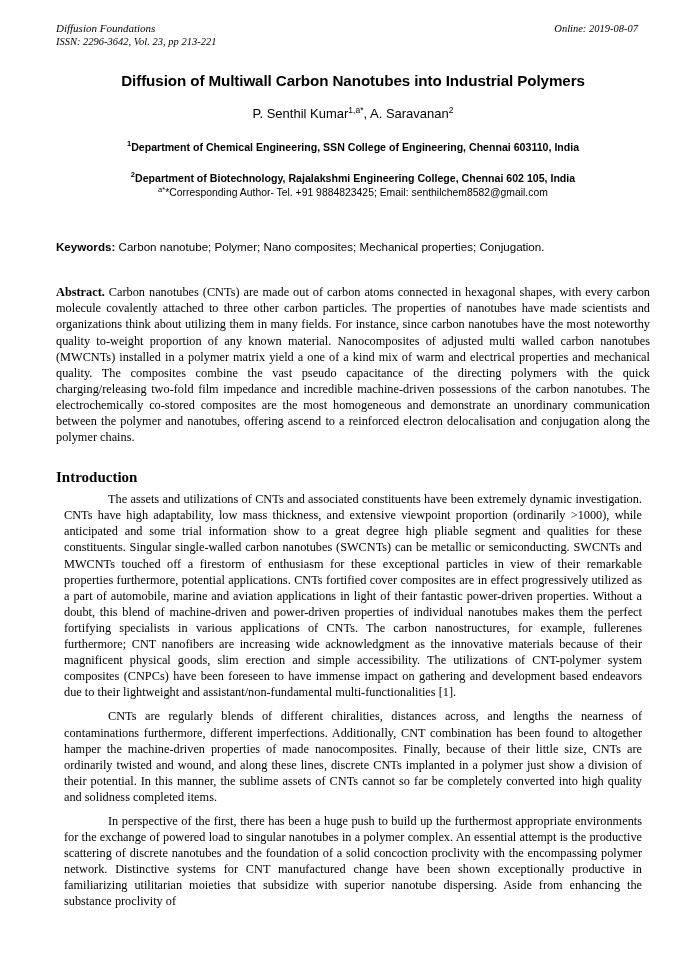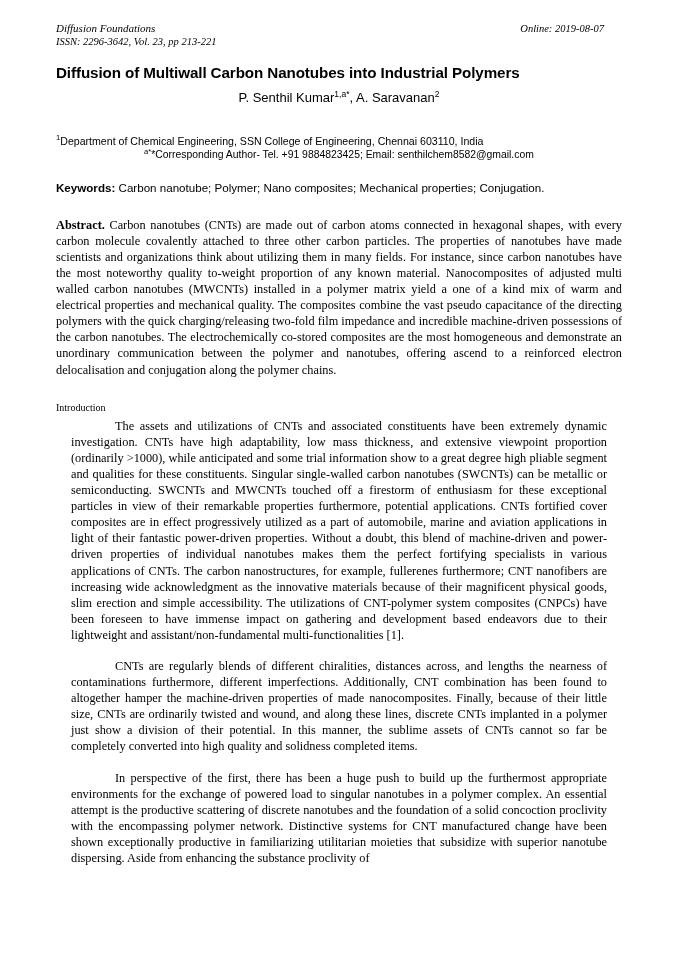--- a/index.html
+++ b/index.html
@@ -12,115 +12,117 @@
     height: 959px;
     font-family: "Liberation Serif", serif;
     color: #000000;
     overflow: hidden;
   }
   .page {
     position: relative;
     width: 678px;
     height: 959px;
     box-sizing: border-box;
-    padding: 22px 56px 0 56px;
+    padding: 22px 28px 0 56px;
   }
   
   .header-block {
     position: relative;
     font-style: italic;
     font-size: 10.5px;
     line-height: 13.2px;
   }
   .header-left {
     width: 440px;
   }
   .header-right {
     position: absolute;
     top: 0;
-    right: 18px;
+    right: 12px;
     font-style: italic;
     font-size: 10.5px;
     white-space: nowrap;
   }
   .journal-name {
     font-style: italic;
     font-size: 11px;
   }
   
   .title {
-    text-align: left;
+    text-align: center;
     font-family: "Liberation Sans", sans-serif;
     font-weight: bold;
     font-size: 15.2px;
-    margin-top: 16px;
+    margin-top: 24px;
     letter-spacing: -0.1px;
   }
   .authors {
     text-align: center;
     font-family: "Liberation Sans", sans-serif;
     font-size: 13px;
-    margin-top: 8px;
+    margin-top: 16px;
   }
   .authors sup {
     font-size: 8.5px;
     vertical-align: super;
   }
   .affil {
+    text-align: center;
     font-family: "Liberation Sans", sans-serif;
     font-size: 10.6px;
-    margin-top: 25px;
+    margin-top: 15px;
     line-height: 14px;
+    font-weight: bold;
   }
   .affil sup {
     font-size: 7.6px;
     vertical-align: super;
   }
   .corr {
     text-align: center;
     font-family: "Liberation Sans", sans-serif;
     font-size: 10.4px;
   }
   .corr sup {
     font-size: 7.6px;
     vertical-align: super;
   }
   
   .keywords {
-    margin-top: 19px;
+    margin-top: 41px;
     font-size: 11.6px;
     font-family: "Liberation Sans", sans-serif;
     line-height: 15px;
   }
   .keywords b {
     font-weight: bold;
   }
   
   .abstract {
-    margin-top: 22px;
+    margin-top: 30px;
     font-size: 12.3px;
     line-height: 16.1px;
     text-align: justify;
   }
   .abstract .lead {
     font-weight: bold;
     font-family: "Liberation Serif", serif;
   }
   
   .section-head {
     margin-top: 24px;
-    font-weight: normal;
-    font-size: 10px;
+    font-weight: bold;
+    font-size: 15px;
   }
   .body-par {
     font-size: 12.3px;
     line-height: 16.1px;
     text-align: justify;
     text-indent: 44px;
-    margin: 15px;
+    margin: 8px;
   }
   .body-par.first {
     margin-top: 5px;
   }
 </style>
 </head>
 <body>
 
 <div class="page">
 
@@ -135,20 +137,23 @@
   <div class="title">Diffusion of Multiwall Carbon Nanotubes into Industrial Polymers</div>
 
   <div class="authors">
     <span>P. Senthil Kumar</span><sup>1,a*</sup><span>, </span><span>A. Saravanan</span><sup>2</sup>
   </div>
 
   <div class="affil">
     <sup>1</sup><span>Department of Chemical Engineering, SSN College of Engineering, Chennai 603110, India</span>
   </div>
 
+  <div class="affil">
+    <sup>2</sup><span>Department of Biotechnology, Rajalakshmi Engineering College, Chennai 602 105, India</span>
+  </div>
 
   <div class="corr">
     <sup>a*</sup><span>*Corresponding Author- Tel. +91 9884823425; Email: senthilchem8582@gmail.com</span>
   </div>
 
   <div class="keywords">
     <b>Keywords:</b><span> Carbon nanotube; Polymer; Nano composites; Mechanical properties; Conjugation.</span>
   </div>
 
   <div class="abstract">

